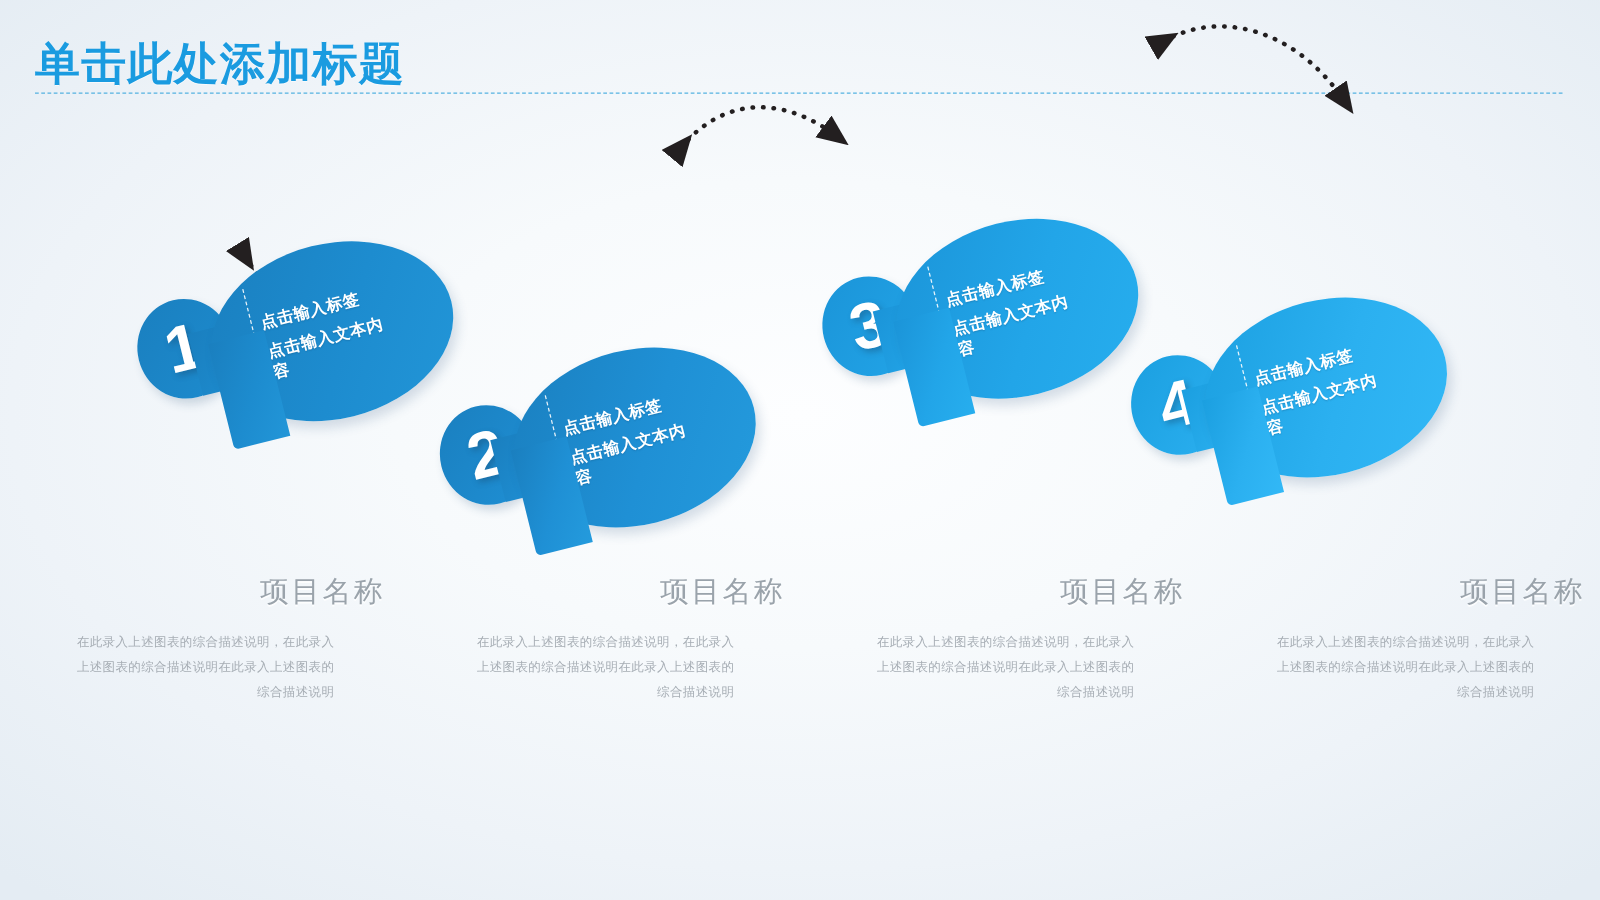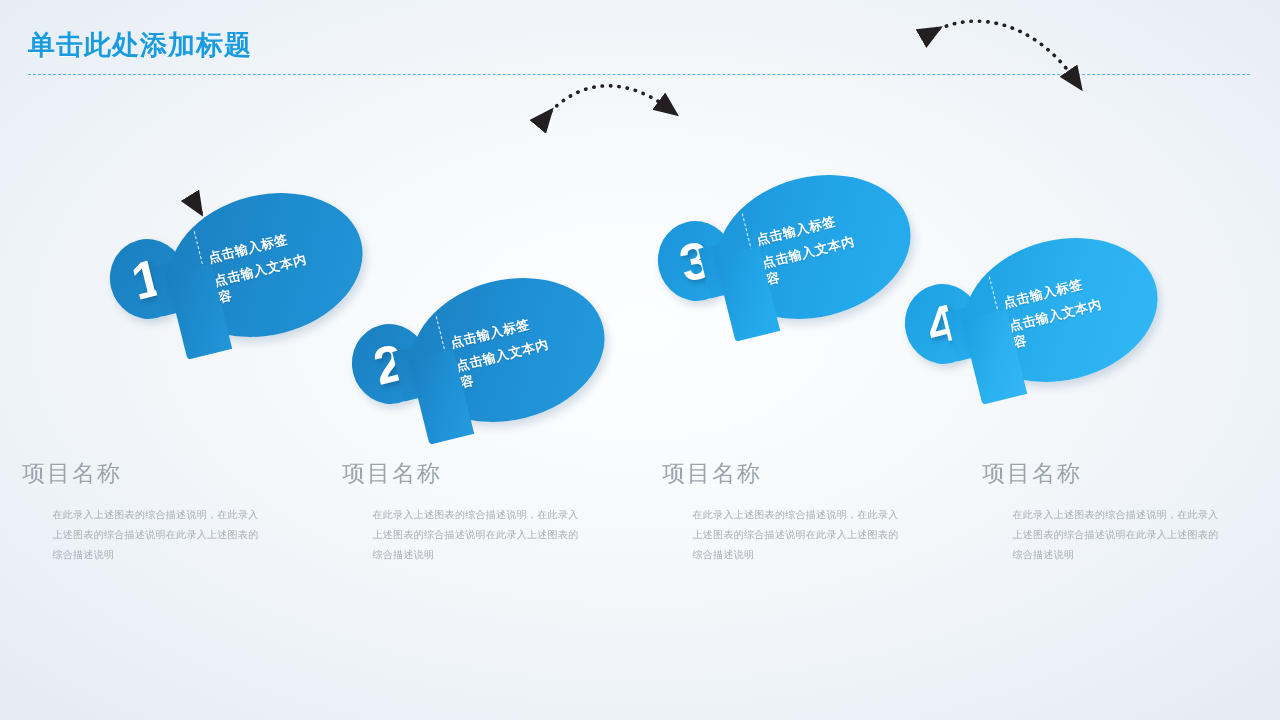--- a/index.html
+++ b/index.html
@@ -7,21 +7,21 @@
     width:1280px;height:720px;overflow:hidden;
     font-family:"Liberation Sans","DejaVu Sans",sans-serif;
     background:
       radial-gradient(ellipse 900px 520px at 50% 46%, #fdfeff 0%, #f7fafc 36%, #eef3f8 70%, #e4ecf3 100%);
     position:relative;
   }
 
   
   .slide-title{
     position:absolute;left:28px;top:27px;
-    font-size:27px;font-weight:bold;letter-spacing:1px;
+    font-size:36px;font-weight:bold;letter-spacing:1px;
     color:#1a9be0;
     text-shadow:0 1px 0 rgba(255,255,255,.6);
     white-space:nowrap;
   }
   .title-rule{
     position:absolute;left:28px;top:74px;width:1222px;height:0;
     border-top:1.4px dashed #3aa7dd;opacity:.85;
   }
 
   
@@ -83,21 +83,21 @@
   }
 
   
   .arrows{position:absolute;left:0;top:0;width:1280px;height:450px;pointer-events:none;}
 
   
   .captions{
     position:absolute;left:0;top:458px;width:1280px;height:180px;
     display:flex;
   }
-  .caption{flex:1 1 0;text-align:left;padding:0 22px;box-sizing:border-box;}
+  .caption{flex:1 1 0;text-align:right;padding:0 12px;box-sizing:border-box;}
   .cap-title{
     font-size:23px;color:#9aa3ab;letter-spacing:2px;
     margin:0 0 16px 0;font-weight:normal;
     text-shadow:0 1px 0 rgba(255,255,255,.8);
   }
   .cap-body{
     font-size:10px;line-height:20px;color:#a6adb4;
     margin:0 auto;max-width:215px;letter-spacing:.3px;
   }
 </style>

